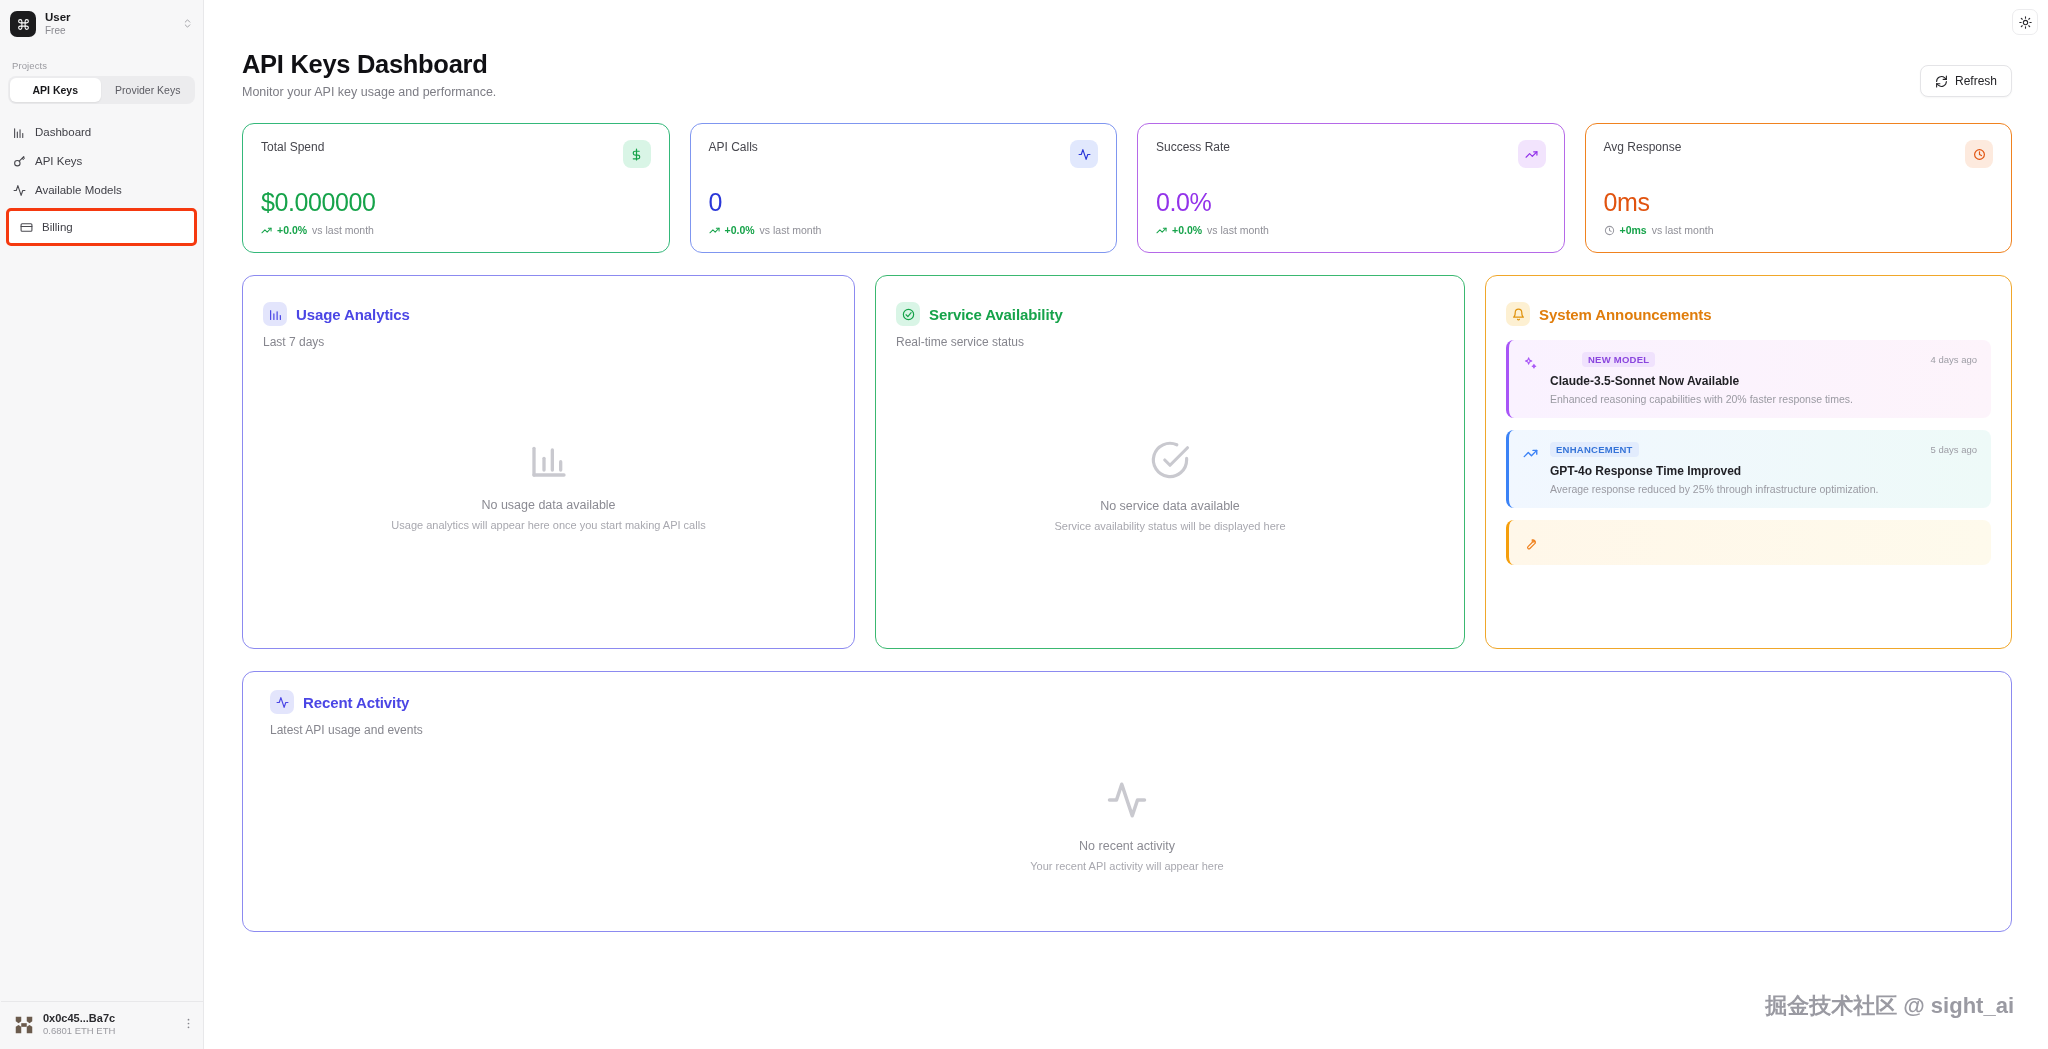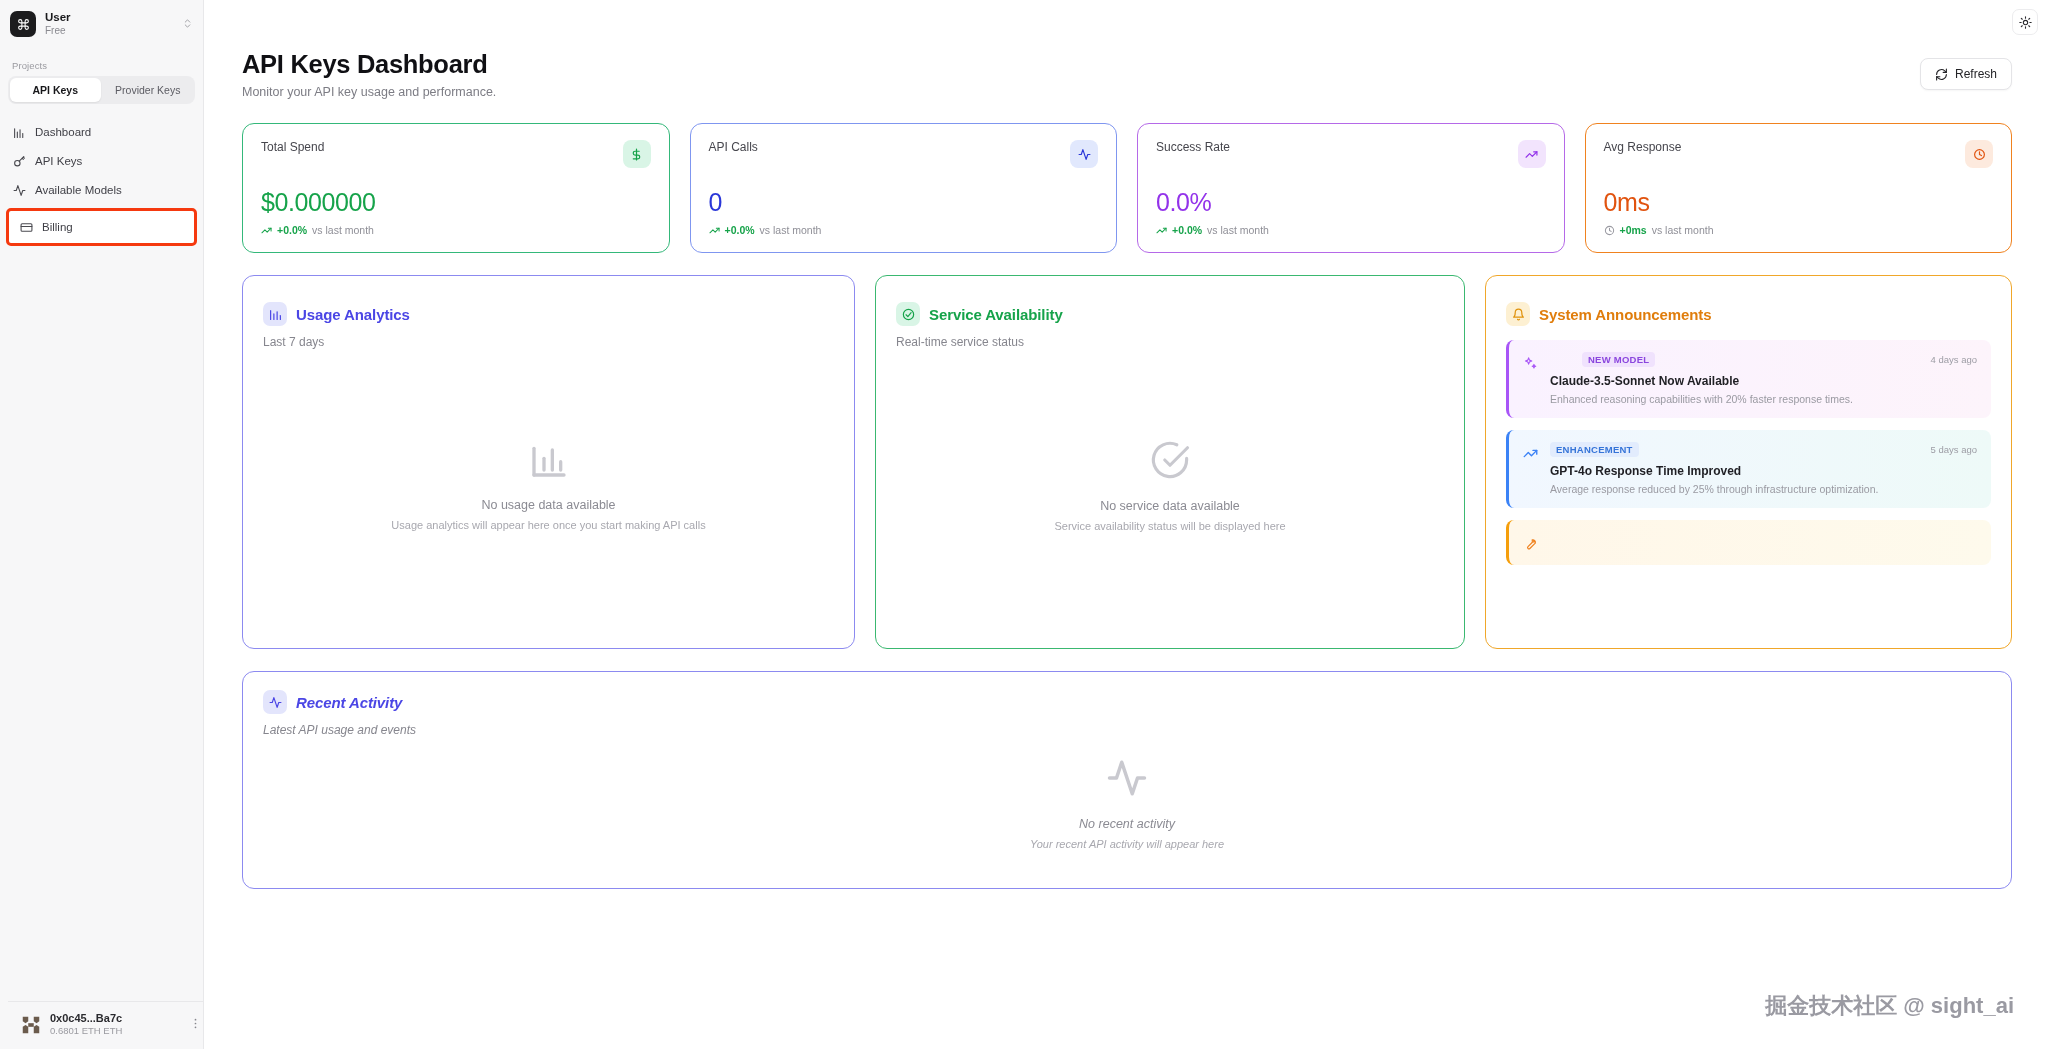--- a/index.html
+++ b/index.html
@@ -60,21 +60,21 @@
   .sb-item-highlight {
     position: relative;
     margin: 4px 6px 1px 6px;
     padding: 9px 10px;
     background: #ffffff;
     border: 3px solid #f5390f;
     border-radius: 5px;
   }
 
   .sb-bottom {
-    position: absolute; left: 8px; bottom: 0; width: 204px;
+    position: absolute; left: 1px; bottom: 0; width: 204px;
     border-top: 1px solid #e8e8ea;
     display: flex; align-items: center; gap: 8px;
     padding: 10px 10px 12px 12px;
   }
   .wallet-ico { width: 22px; height: 22px; flex: 0 0 22px; }
   .wallet-txt { flex: 1; line-height: 1.15; }
   .wallet-addr { font-size: 11px; font-weight: 700; color: #2a2a2e; }
   .wallet-bal { font-size: 9.5px; color: #9a9aa0; margin-top: 1px; }
   .wallet-dots { color: #86868c; font-size: 13px; letter-spacing: 0; line-height: 1; }
 
@@ -90,21 +90,21 @@
   .page-head {
     display: flex; align-items: flex-start; justify-content: space-between;
     padding: 50px 36px 0 38px;
   }
   .page-title { font-size: 25.5px; font-weight: 700; color: #101014; letter-spacing: -.3px; }
   .page-sub { font-size: 12.5px; color: #7c7c84; margin-top: 6px; }
   .refresh-btn {
     display: flex; align-items: center; gap: 7px;
     border: 1px solid #e4e4e7; background: #fff; border-radius: 8px;
     padding: 8px 14px; font-size: 12px; color: #232327; cursor: pointer;
-    box-shadow: 0 1px 2px rgba(0,0,0,.04); margin-top: 8px;
+    box-shadow: 0 1px 2px rgba(0,0,0,.04); margin-top: 15px;
   }
 
   
   .stats-row {
     display: grid; grid-template-columns: repeat(4, 1fr); gap: 20px;
     padding: 24px 36px 0 38px;
   }
   .stat-card {
     background: #fff; border-radius: 12px; padding: 16px 18px 16px 18px;
     min-height: 130px; display: flex; flex-direction: column; justify-content: space-between;
@@ -150,21 +150,21 @@
   .ann-body { flex: 1; min-width: 0; }
   .ann-row1 { display: flex; align-items: center; justify-content: space-between; }
   .ann-tag {
     font-size: 9.5px; font-weight: 600; letter-spacing: .25px;
     padding: 2px 6px; border-radius: 4px;
   }
   .ann-time { font-size: 9.5px; color: #9d9da5; white-space: nowrap; }
   .ann-title { font-size: 12px; font-weight: 700; color: #1f1f24; margin-top: 7px; }
   .ann-desc { font-size: 10.5px; color: #9a9aa2; margin-top: 5px; }
 
-  .activity-panel { margin: 22px 36px 0 38px; background:#fff; border-radius:12px; padding:18px 20px; height: 218px; display:flex; flex-direction:column;font-style:italic; }
+  .activity-panel { margin: 22px 36px 0 38px; background:#fff; border-radius:12px; padding:18px 27px; height: 261px; display:flex; flex-direction:column; }
 </style>
 </head>
 <body>
 
 <div class="app">
 
   <aside class="sidebar">
 
     <div class="sb-user">
       <div class="sb-avatar">

